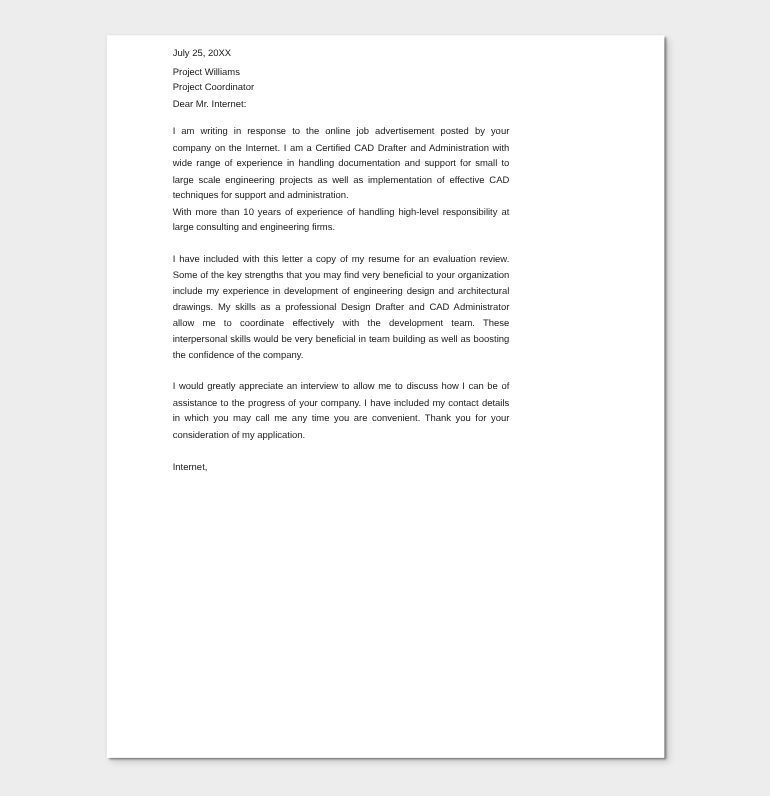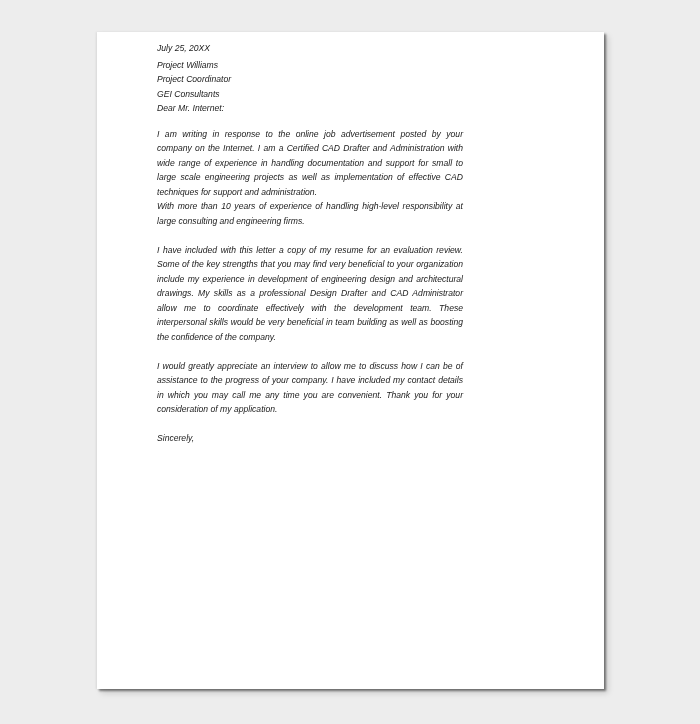--- a/index.html
+++ b/index.html
@@ -24,21 +24,20 @@
     box-shadow: 2px 2px 2px rgba(0,0,0,0.45), 4px 4px 6px rgba(0,0,0,0.15), -1px 0 2px rgba(0,0,0,0.08);
   }
   .letter {
     position: absolute;
     left: 60px;
     top: 9px;
     width: 306px;
     font-size: 8.6px;
     line-height: 14.5px;
     color: #1a1a1a;
-    font-style: italic;
   }
   .line {
     display: block;
     white-space: nowrap;
   }
   .date {
     margin-bottom: 2px;
   }
   .para {
     display: block;
@@ -54,28 +53,27 @@
   }
 </style>
 </head>
 <body>
 
 <div class="page">
   <div class="letter">
     <span class="line date">July 25, 20XX</span>
     <span class="line">Project Williams</span>
     <span class="line">Project Coordinator</span>
-    <span class="line">GEI Consultants</span>
     <span class="line">Dear Mr. Internet:</span>
 
     <p class="para para-start-spacing">I am writing in response to the online job advertisement posted by your company on the Internet. I am a Certified CAD Drafter and Administration with wide range of experience in handling documentation and support for small to large scale engineering projects as well as implementation of effective CAD techniques for support and administration.</p>
     <p class="para">With more than 10 years of experience of handling high-level responsibility at large consulting and engineering firms.</p>
 
     <div class="gap"></div>
     <p class="para">I have included with this letter a copy of my resume for an evaluation review. Some of the key strengths that you may find very beneficial to your organization include my experience in development of engineering design and architectural drawings. My skills as a professional Design Drafter and CAD Administrator allow me to coordinate effectively with the development team. These interpersonal skills would be very beneficial in team building as well as boosting the confidence of the company.</p>
 
     <div class="gap"></div>
     <p class="para">I would greatly appreciate an interview to allow me to discuss how I can be of assistance to the progress of your company. I have included my contact details in which you may call me any time you are convenient. Thank you for your consideration of my application.</p>
 
     <div class="gap"></div>
-    <span class="line">Sincerely,</span>
+    <span class="line">Internet,</span>
   </div>
 </div>
 
 </body></html>

